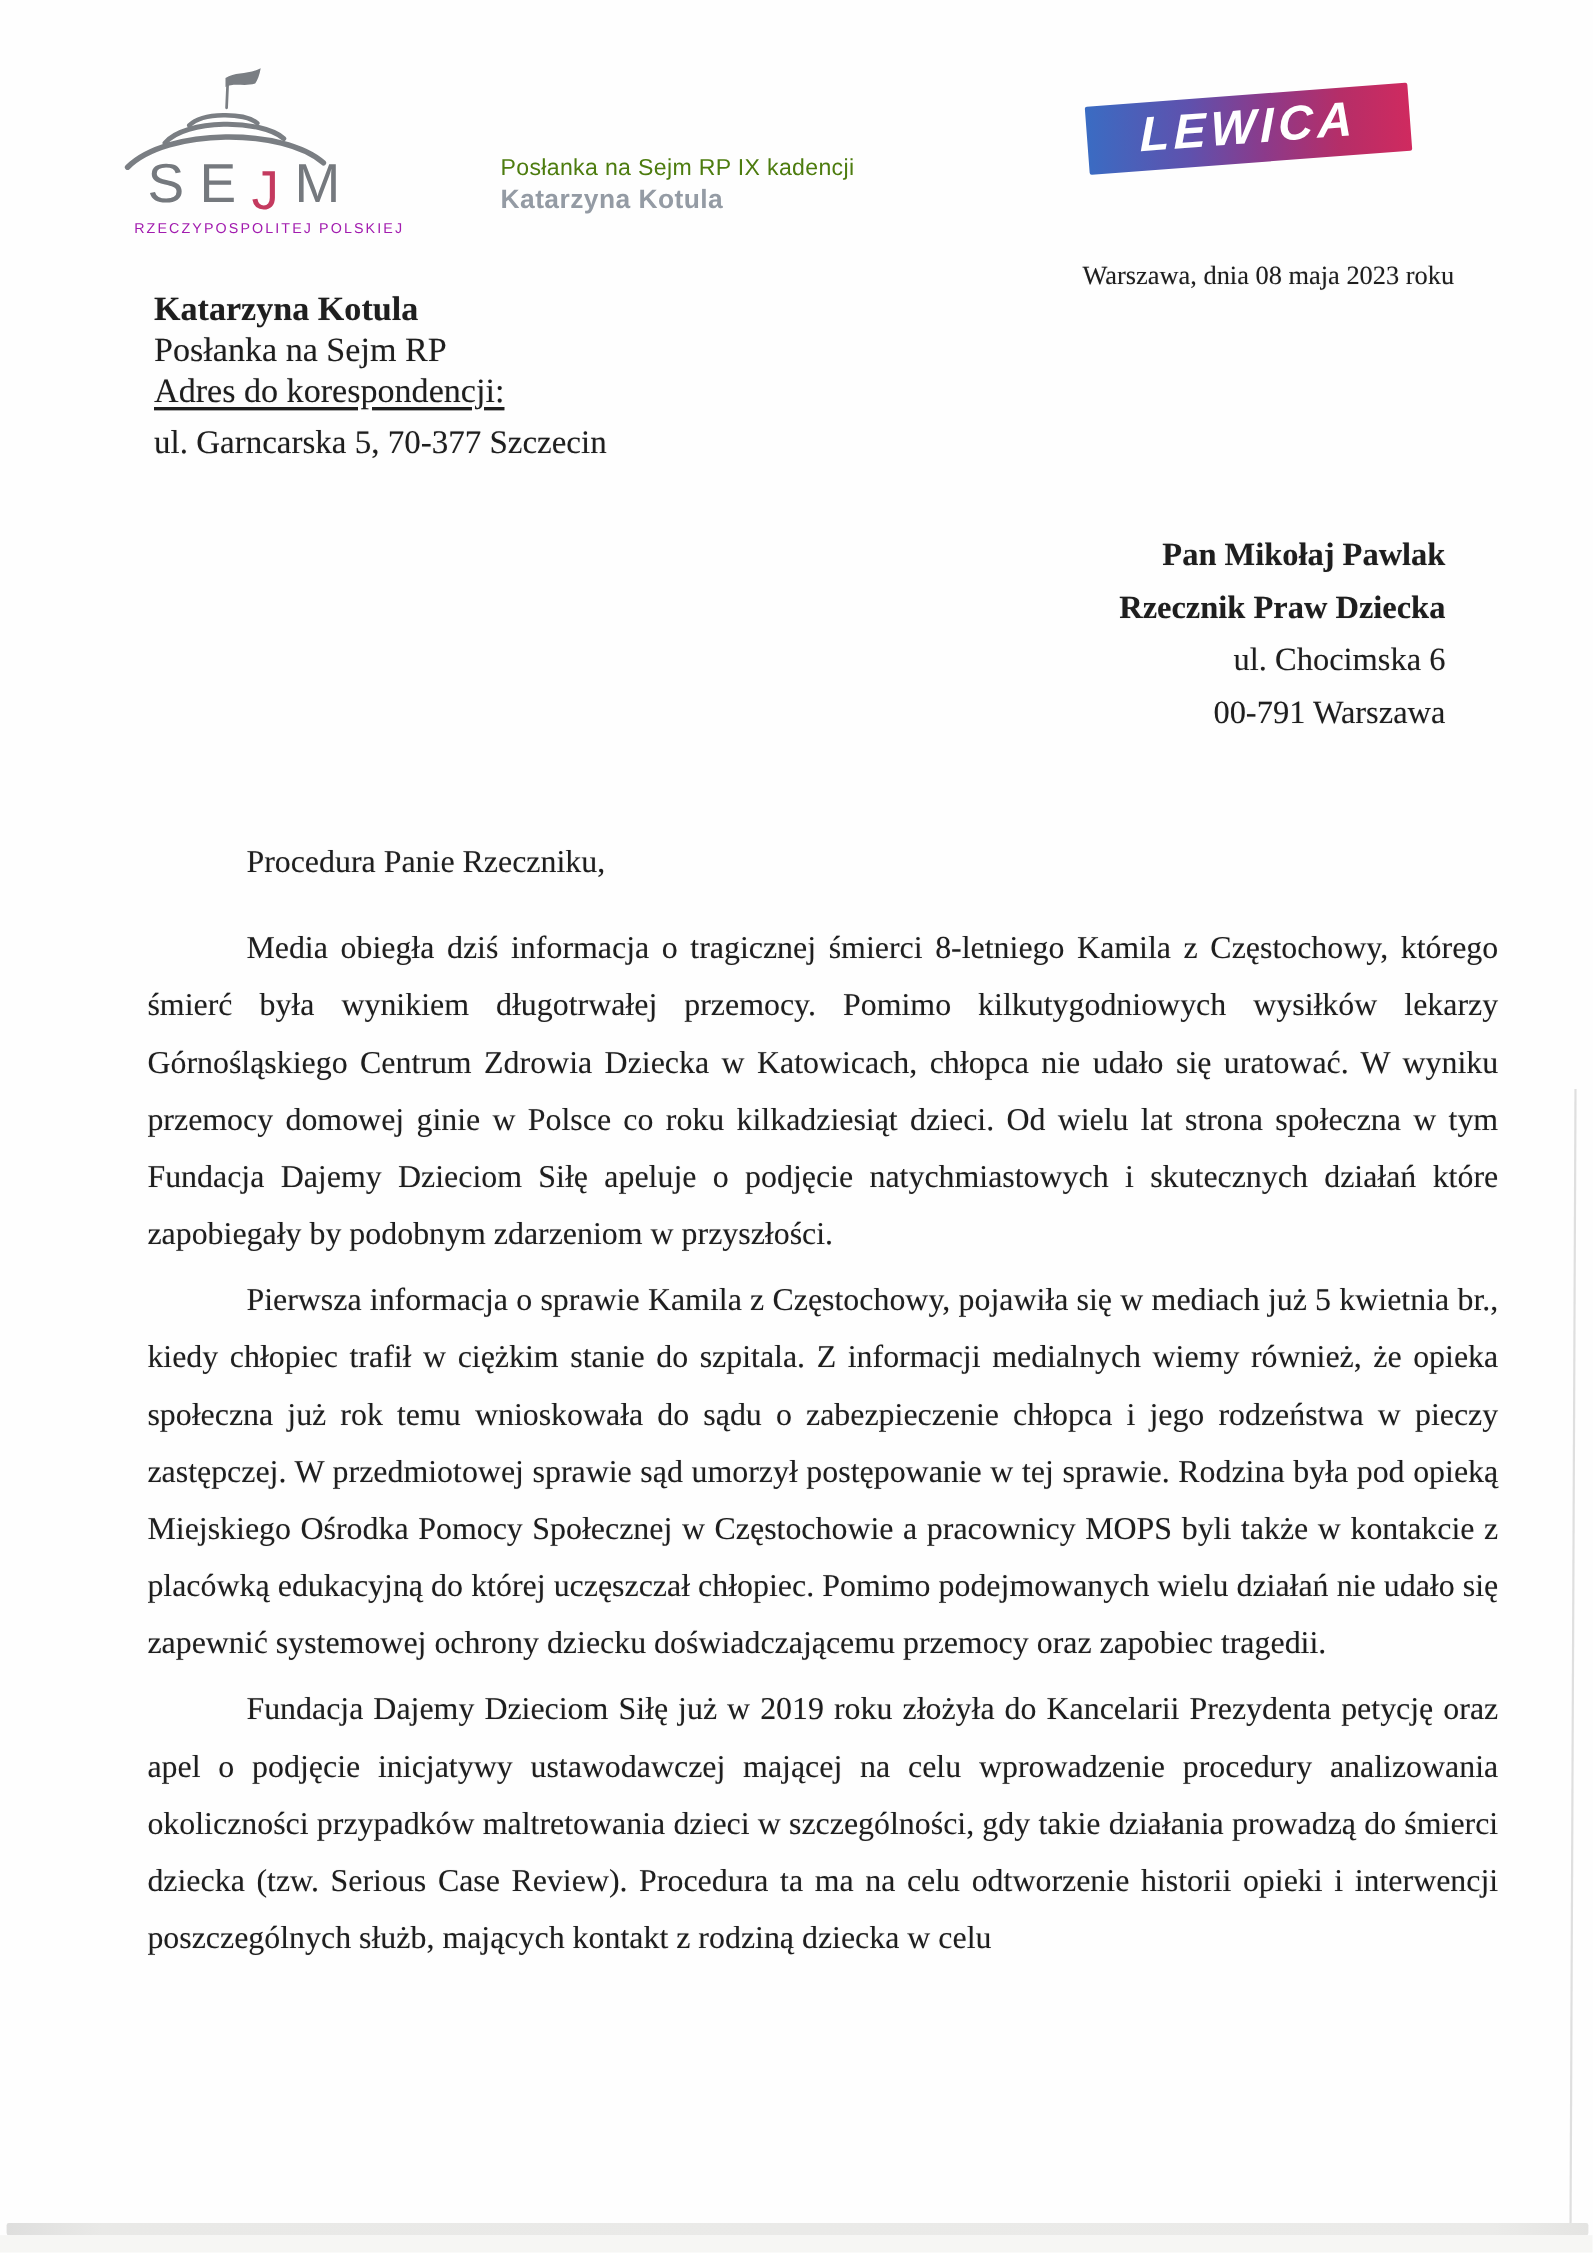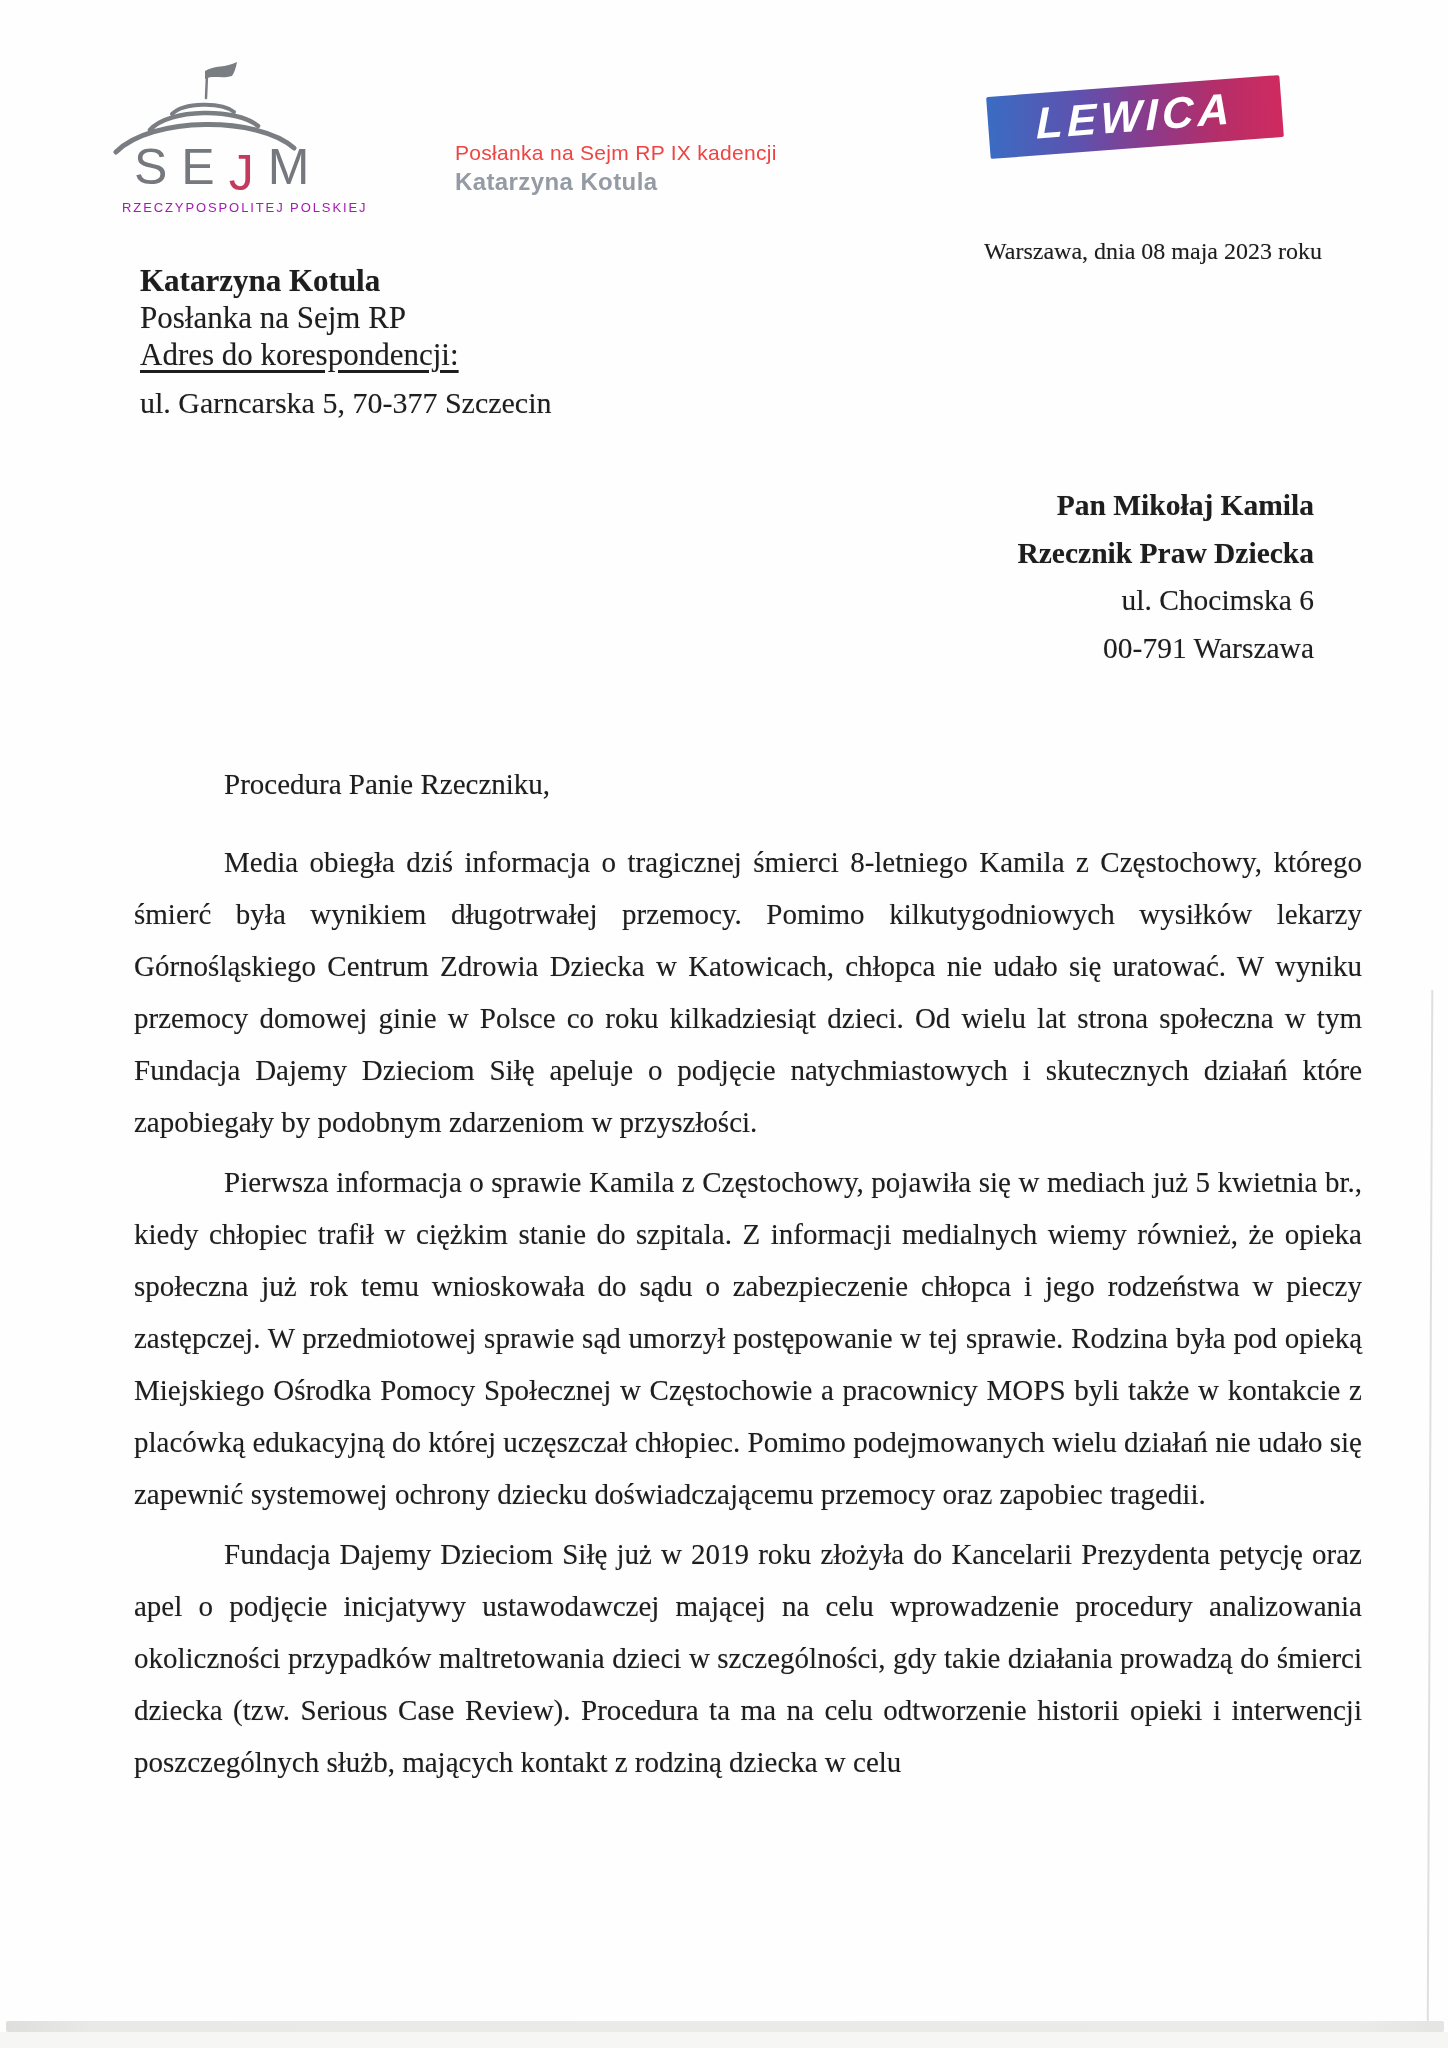--- a/index.html
+++ b/index.html
@@ -35,21 +35,21 @@
   .sejm-letters .lj{color:var(--sejm-j);transform:translateY(6px);}
   .sejm-subtitle{
     position:absolute;left:12px;top:142px;
     font-family:"Liberation Sans", sans-serif;
     font-size:13px;font-weight:500;letter-spacing:1.9px;
     color:#a21caf;white-space:nowrap;
   }
 
   
   .deputy{position:absolute;left:455px;top:141px;font-family:"Liberation Sans", sans-serif;}
-  .deputy-role{font-size:21px;color:#ef4444;font-weight:400;letter-spacing:0.3px;}
+  .deputy-role{font-size:21px;color:#4d7c0f;font-weight:400;letter-spacing:0.3px;}
   .deputy-name{font-size:24px;color:#949ba4;font-weight:700;margin-top:3px;letter-spacing:0.4px;}
 
   
   .lewica{
     position:absolute;left:988px;top:86px;width:294px;height:62px;
     transform:rotate(-4.3deg);
     background:linear-gradient(93deg,var(--lewica-g1) 0%,#5f51ad 32%,var(--lewica-g2) 55%,#b52e68 78%,var(--lewica-g3) 100%);
     display:flex;align-items:center;justify-content:center;
     border-radius:2px;
   }
@@ -139,21 +139,21 @@
   <div class="dateline scan-text">Warszawa, dnia 08 maja 2023 roku</div>
 
   <div class="sender scan-text">
     <div class="bold">Katarzyna Kotula</div>
     <div>Posłanka na Sejm RP</div>
     <div class="underlined">Adres do korespondencji:</div>
     <div class="addr">ul. Garncarska 5, 70-377 Szczecin</div>
   </div>
 
   <div class="recipient scan-text">
-    <div class="bold">Pan Mikołaj Kamila</div>
+    <div class="bold">Pan Mikołaj Pawlak</div>
     <div class="bold">Rzecznik Praw Dziecka</div>
     <div>ul. Chocimska 6</div>
     <div>00-791 Warszawa</div>
   </div>
 
   <div class="letter-body scan-text">
     <div class="salutation">Procedura Panie Rzeczniku,</div>
     <p>Media obiegła dziś informacja o tragicznej śmierci 8-letniego Kamila z Częstochowy, którego śmierć była wynikiem długotrwałej przemocy. Pomimo kilkutygodniowych wysiłków lekarzy Górnośląskiego Centrum Zdrowia Dziecka w Katowicach, chłopca nie udało się uratować. W wyniku przemocy domowej ginie w Polsce co roku kilkadziesiąt dzieci. Od wielu lat strona społeczna w tym Fundacja Dajemy Dzieciom Siłę apeluje o podjęcie natychmiastowych i skutecznych działań które zapobiegały by podobnym zdarzeniom w przyszłości.</p>
     <p>Pierwsza informacja o sprawie Kamila z Częstochowy, pojawiła się w mediach już 5 kwietnia br., kiedy chłopiec trafił w ciężkim stanie do szpitala. Z informacji medialnych wiemy również, że opieka społeczna już rok temu wnioskowała do sądu o zabezpieczenie chłopca i jego rodzeństwa w pieczy zastępczej. W przedmiotowej sprawie sąd umorzył postępowanie w tej sprawie. Rodzina była pod opieką Miejskiego Ośrodka Pomocy Społecznej w Częstochowie a pracownicy MOPS byli także w kontakcie z placówką edukacyjną do której uczęszczał chłopiec. Pomimo podejmowanych wielu działań nie udało się zapewnić systemowej ochrony dziecku doświadczającemu przemocy oraz zapobiec tragedii.</p>
     <p>Fundacja Dajemy Dzieciom Siłę już w 2019 roku złożyła do Kancelarii Prezydenta petycję oraz apel o podjęcie inicjatywy ustawodawczej mającej na celu wprowadzenie procedury analizowania okoliczności przypadków maltretowania dzieci w szczególności, gdy takie działania prowadzą do śmierci dziecka (tzw. Serious Case Review). Procedura ta ma na celu odtworzenie historii opieki i interwencji poszczególnych służb, mających kontakt z rodziną dziecka w celu</p>

